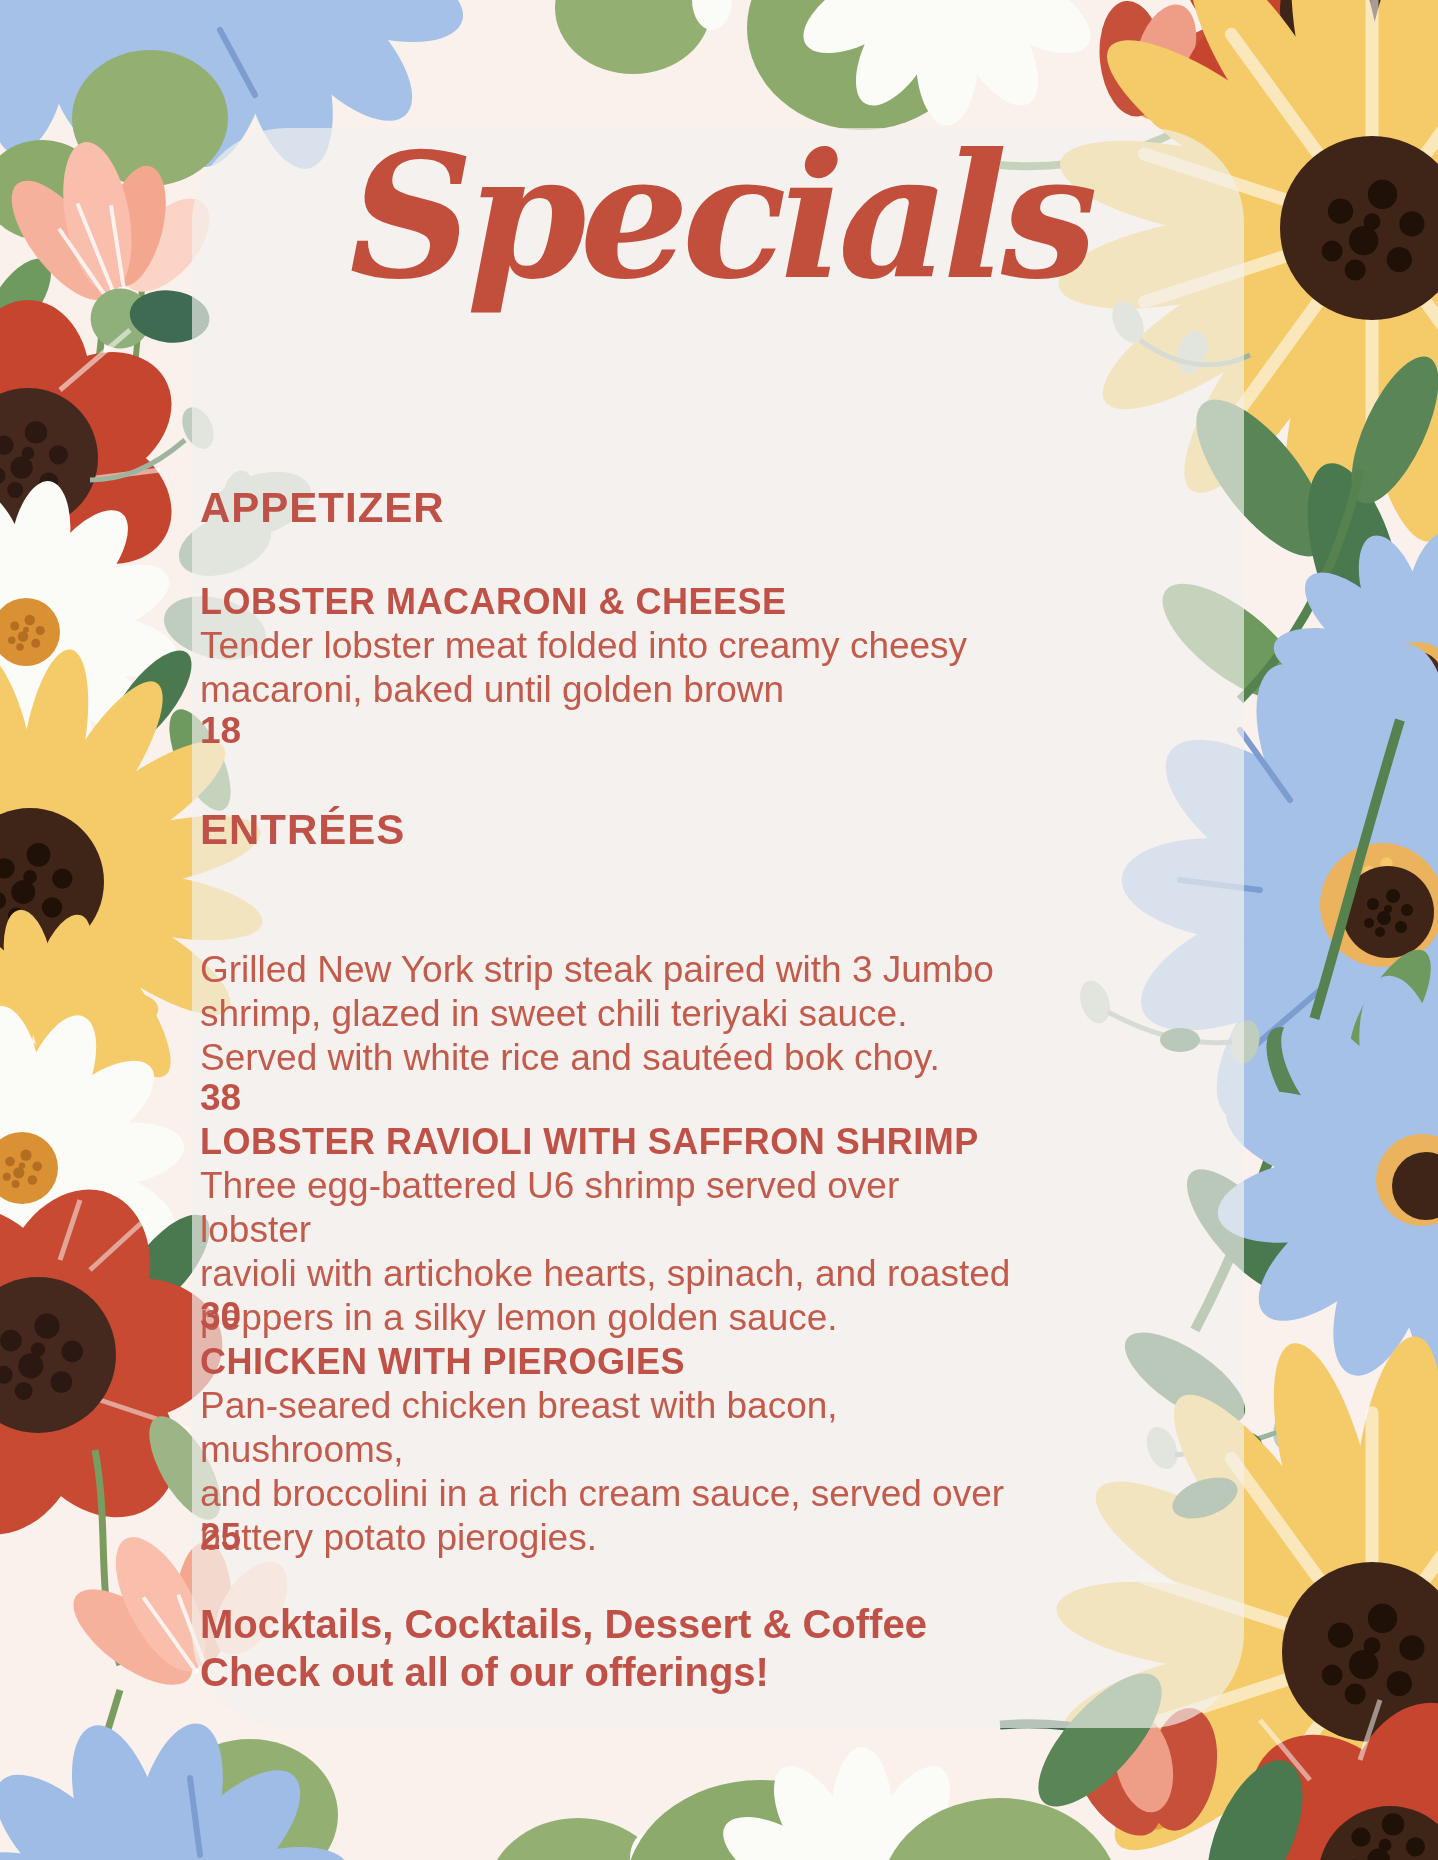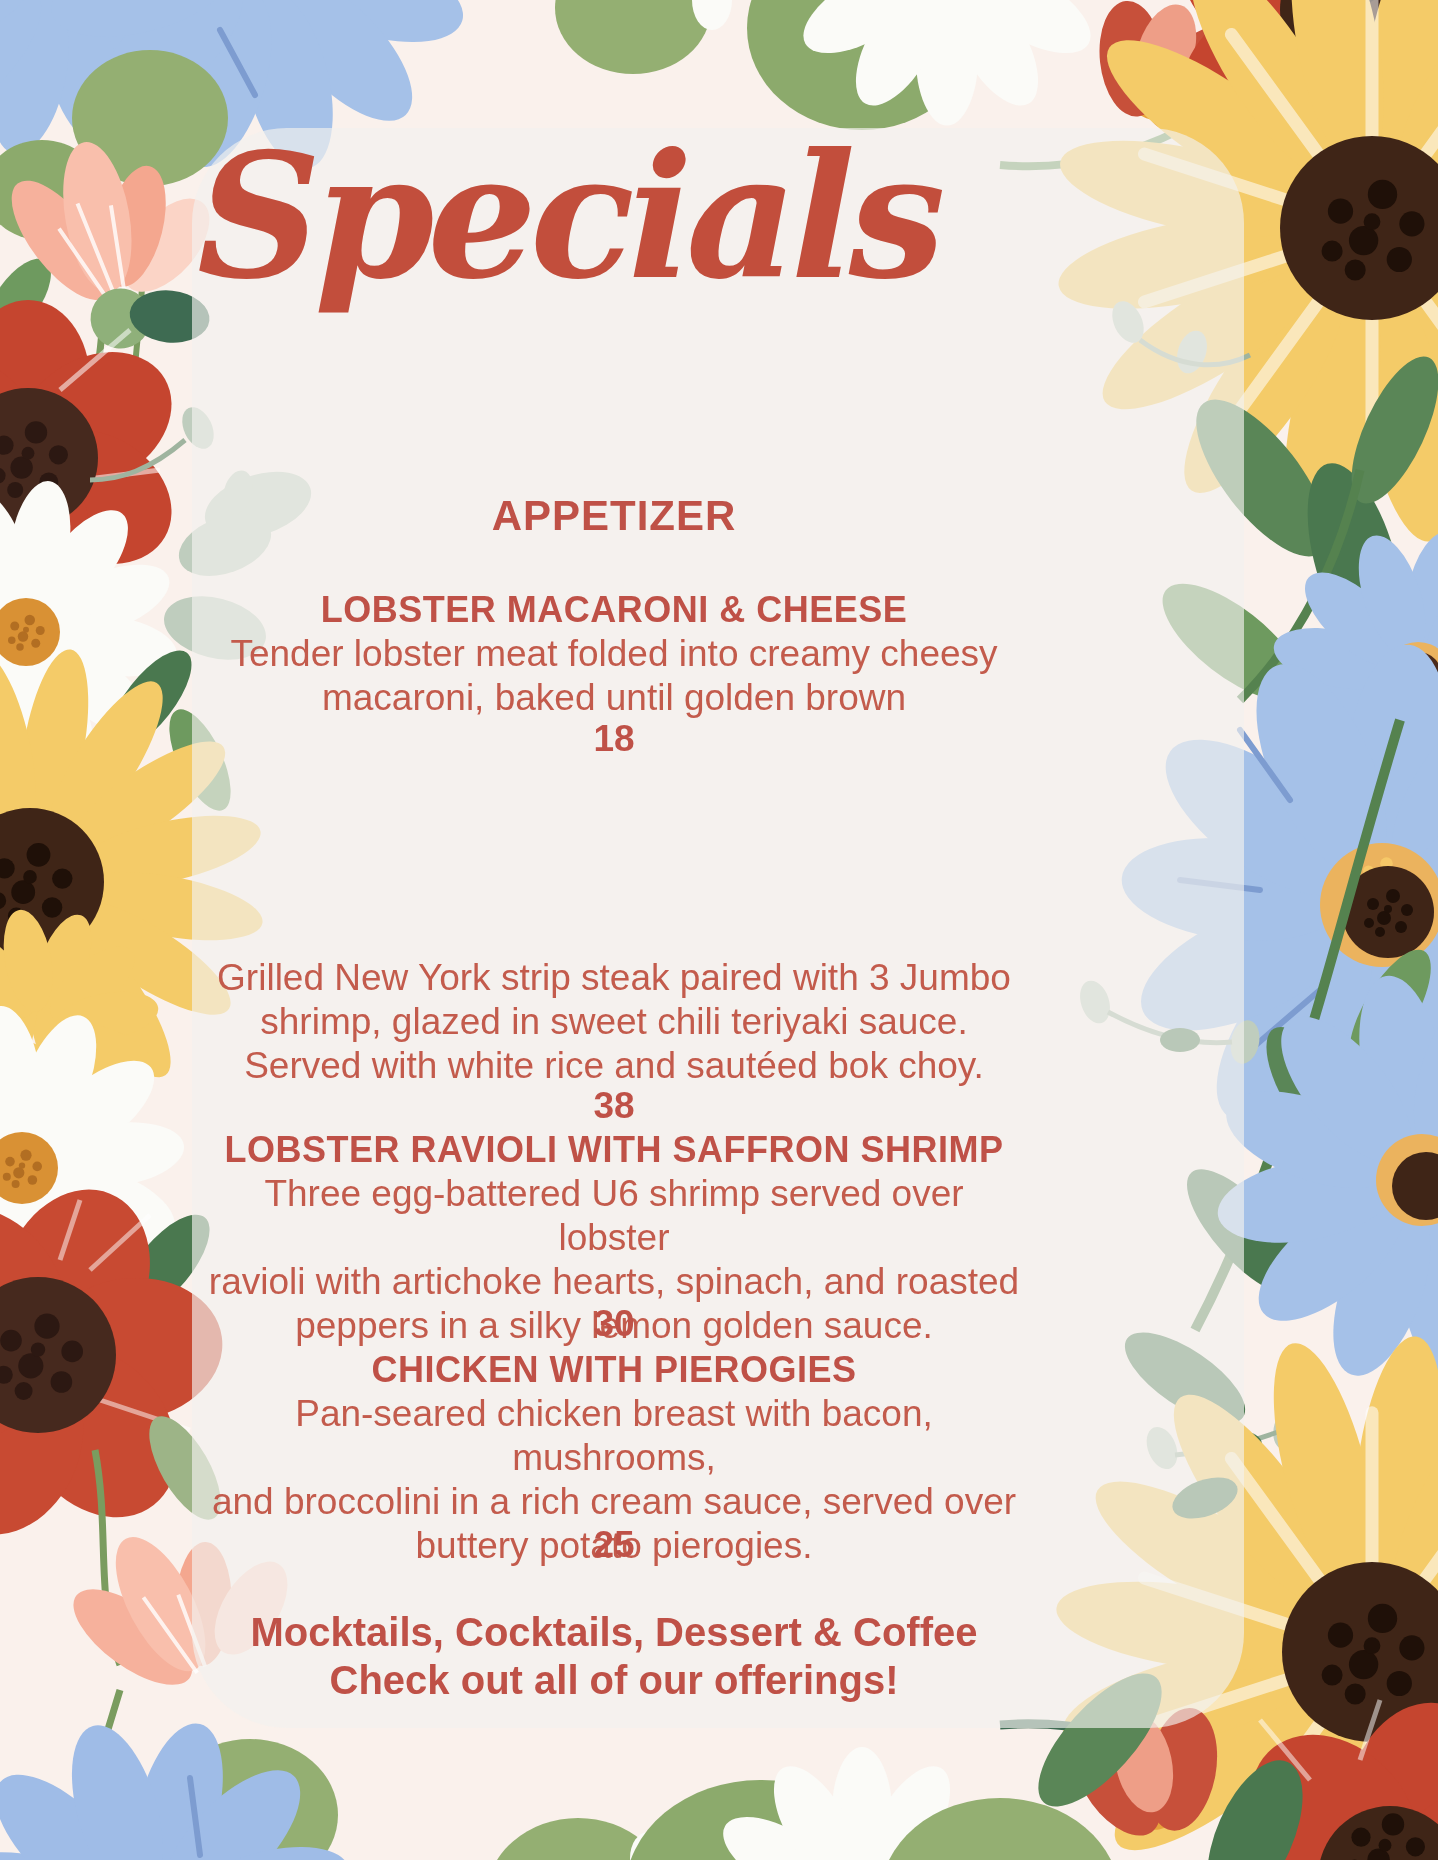--- a/index.html
+++ b/index.html
@@ -1,24 +1,24 @@
 <!DOCTYPE html>
 <html style="--bg: #FAF1EC; --card: rgba(243,241,238,0.66); --title-red: #C24E3C; --heading-red: #BF5147; --body-red: #C35B4C; --flower-red: #C5452F; --flower-yellow: #F4CB68; --flower-blue: #A5C1E8; --flower-peach: #F6B19C; --flower-white: #FBFBF8; --green-dark: #4A784F; --green-mid: #6E9A5F; --green-light: #94AF72; --sage: #BFCDBE; --center-brown: #3F2517; --poppy-center: #46291E; --daisy-center: #D99134;"><head>
 <meta charset="utf-8">
 <style>
   html,body{margin:0;padding:0;background:#e8e0da;}
   .page{position:relative;width:1438px;height:1860px;margin:0 auto;overflow:hidden;
         background:var(--bg,#FAF1EC);font-family:"Liberation Sans",sans-serif;}
   .flora{position:absolute;left:0;top:0;}
   .card{position:absolute;left:192px;top:128px;width:1052px;height:1600px;
         border-radius:95px;background:var(--card,rgba(243,241,238,0.66));}
-  .title{position:absolute;left:197px;top:118px;width:1046px;
+  .title{position:absolute;left:197px;top:118px;width:1046px;text-align:center;
          font-family:"DejaVu Serif",serif;font-style:italic;font-weight:bold;
          font-size:172px;line-height:1.15;letter-spacing:-7px;color:var(--title-red,#C24E3C);}
-  .tblock{position:absolute;left:200px;width:812px;text-align:center;margin:8px;}
+  .tblock{position:absolute;left:200px;width:812px;margin:0;}
   .h-section{font-weight:bold;font-size:42px;letter-spacing:1px;color:var(--heading-red,#BF5147);}
   .i-name{font-weight:bold;font-size:36px;letter-spacing:.5px;color:var(--heading-red,#BF5147);}
   .i-desc{font-weight:normal;font-size:37px;line-height:44px;white-space:pre-line;color:var(--body-red,#C35B4C);}
   .i-price{font-weight:bold;font-size:37px;color:var(--heading-red,#BF5147);}
   .footer{font-weight:bold;font-size:40px;line-height:48px;white-space:pre-line;color:var(--heading-red,#BF5147);}
 </style>
 </head>
 <body>
 
 <div class="page">
@@ -278,20 +278,21 @@
 
   <div class="title">Specials</div>
 
   <div class="tblock h-section" style="top:484px">APPETIZER</div>
 
   <div class="tblock i-name" style="top:581px">LOBSTER MACARONI &amp; CHEESE</div>
   <div class="tblock i-desc" style="top:624px">Tender lobster meat folded into creamy cheesy
 macaroni, baked until golden brown</div>
   <div class="tblock i-price" style="top:710px">18</div>
 
+  <div class="tblock h-section" style="top:806px">ENTRÉES</div>
 
   <div class="tblock i-desc" style="top:948px">Grilled New York strip steak paired with 3 Jumbo
 shrimp, glazed in sweet chili teriyaki sauce.
 Served with white rice and sautéed bok choy.</div>
   <div class="tblock i-price" style="top:1077px">38</div>
 
   <div class="tblock i-name" style="top:1121px">LOBSTER RAVIOLI WITH SAFFRON SHRIMP</div>
   <div class="tblock i-desc" style="top:1164px">Three egg-battered U6 shrimp served over lobster
 ravioli with artichoke hearts, spinach, and roasted
 peppers in a silky lemon golden sauce.</div>

